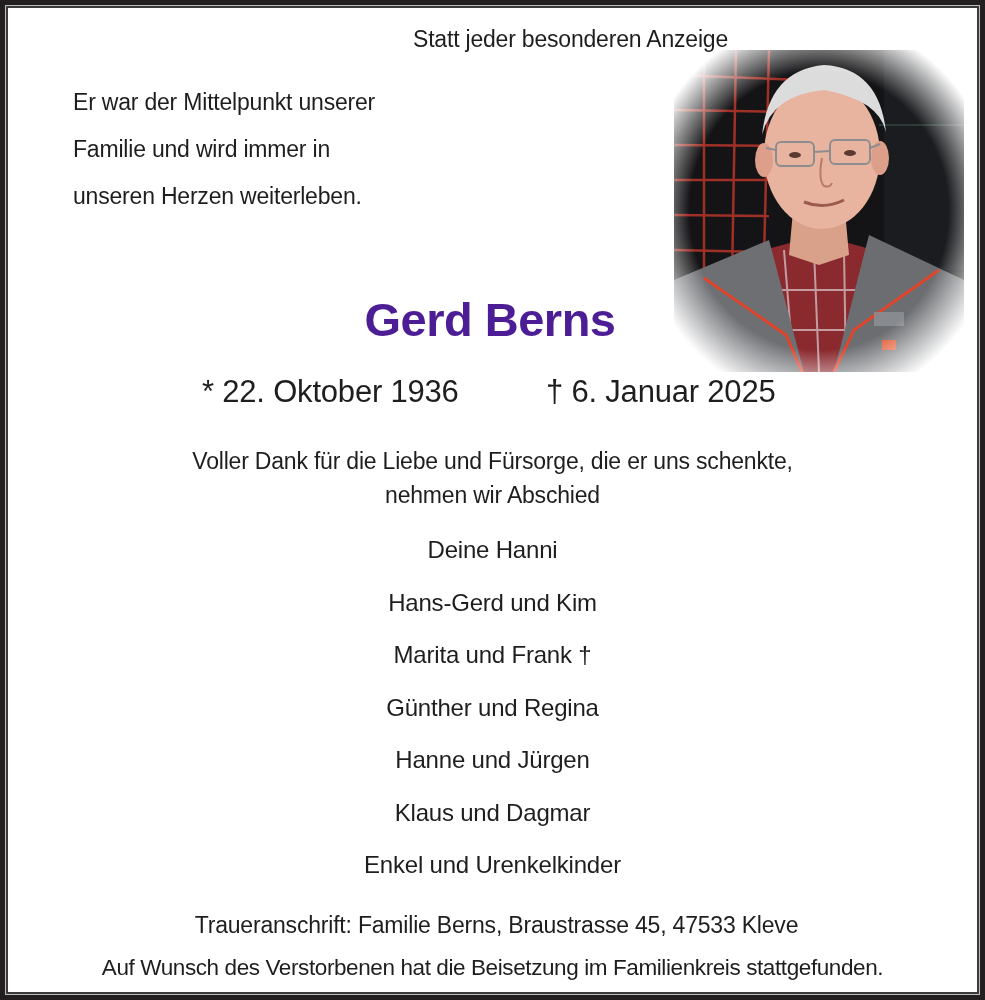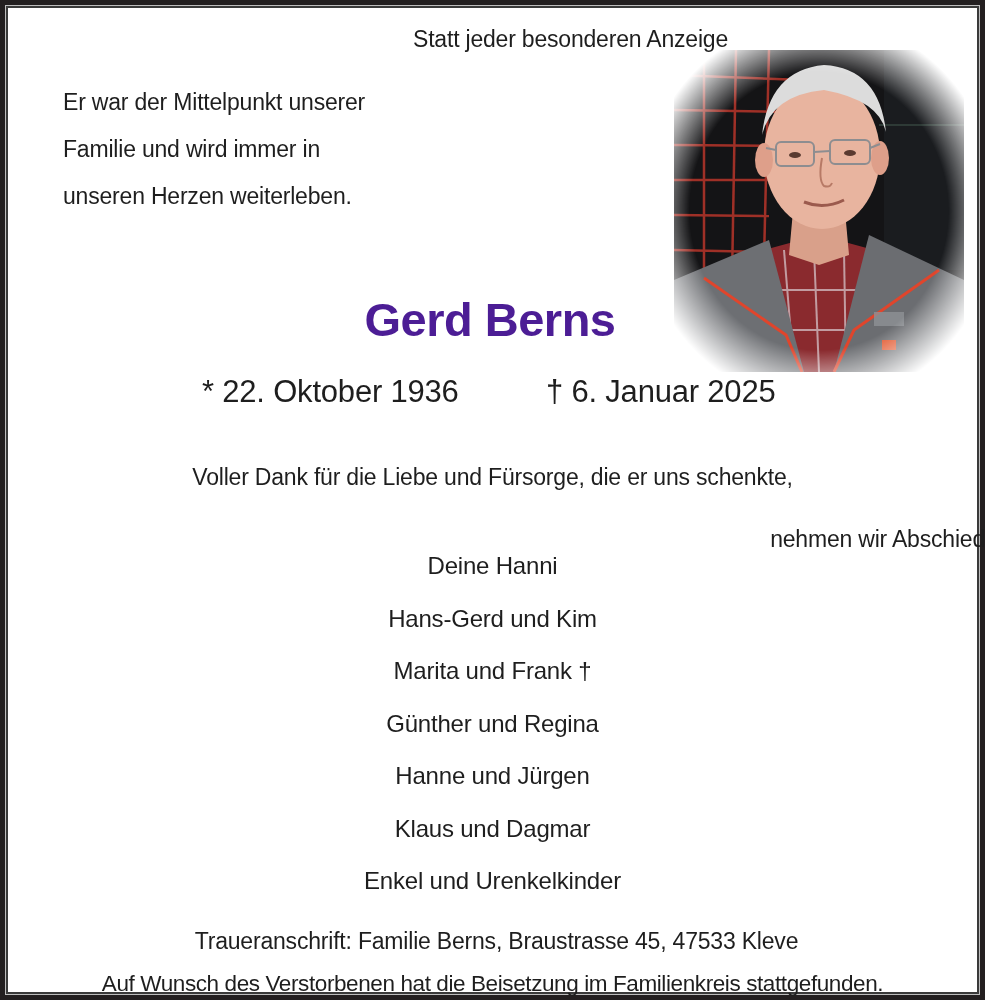--- a/index.html
+++ b/index.html
@@ -5,34 +5,34 @@
     html, body { margin: 0; padding: 0; background: #ffffff; }
     body { width: 985px; height: 1000px; position: relative; overflow: hidden;
            font-family: "Liberation Sans", "DejaVu Sans", sans-serif; color: #1e1e1e; }
     .frame { position: absolute; left: 0; top: 0; width: 985px; height: 1000px;
              box-sizing: border-box; background: #231f20; }
     .frame-inner1 { position: absolute; left: 5px; top: 5px; right: 5px; bottom: 5px; background: #bdbdbd; }
     .frame-inner2 { position: absolute; left: 6px; top: 6px; right: 6px; bottom: 6px; background: #3a3a3a; }
     .page { position: absolute; left: 8px; top: 8px; right: 8px; bottom: 8px; background: #ffffff; }
 
     .t { position: absolute; white-space: nowrap; letter-spacing: -0.2px; }
-    .center { left: 0; right: 0; text-align: center; margin-top: 16px; }
+    .center { left: 0; right: 0; text-align: center; }
 
     .header { top: 26px; left: 258px; width: 470px; text-align: right; font-size: 23px; }
-    .motto { left: 63px; font-size: 23px; }
+    .motto { left: 73px; font-size: 23px; }
     .motto.l1 { top: 89px; } .motto.l2 { top: 136px; } .motto.l3 { top: 183px; }
 
     .name { top: 292px; left: 240px; width: 500px; text-align: center; font-size: 47px; font-weight: bold;
             letter-spacing: -0.5px; color: #4c1d95; }
     .dates { top: 374px; left: 0; width: 985px; font-size: 31px; }
     .birth { position: absolute; left: 202px; }
     .death { position: absolute; left: 546px; }
 
     .thanks { font-size: 23px; }
-    .thanks.l1 { top: 448px; } .thanks.l2 { top: 510px; text-align: right; }
+    .thanks.l1 { top: 448px; } .thanks.l2 { top: 482px; }
 
     .mourner { font-size: 24px; }
 
     .address { top: 912px; font-size: 23px; padding-left: 8px; }
     .note { top: 955px; font-size: 22.5px; letter-spacing: -0.4px; }
 
     .photo { position: absolute; left: 674px; top: 50px; width: 290px; height: 322px; overflow: hidden;
              -webkit-mask-image: radial-gradient(ellipse 62% 60% at 50% 50%, #000 72%, transparent 100%);
              mask-image: radial-gradient(ellipse 62% 60% at 50% 50%, #000 72%, transparent 100%); }
     .photo svg { display: block; }

